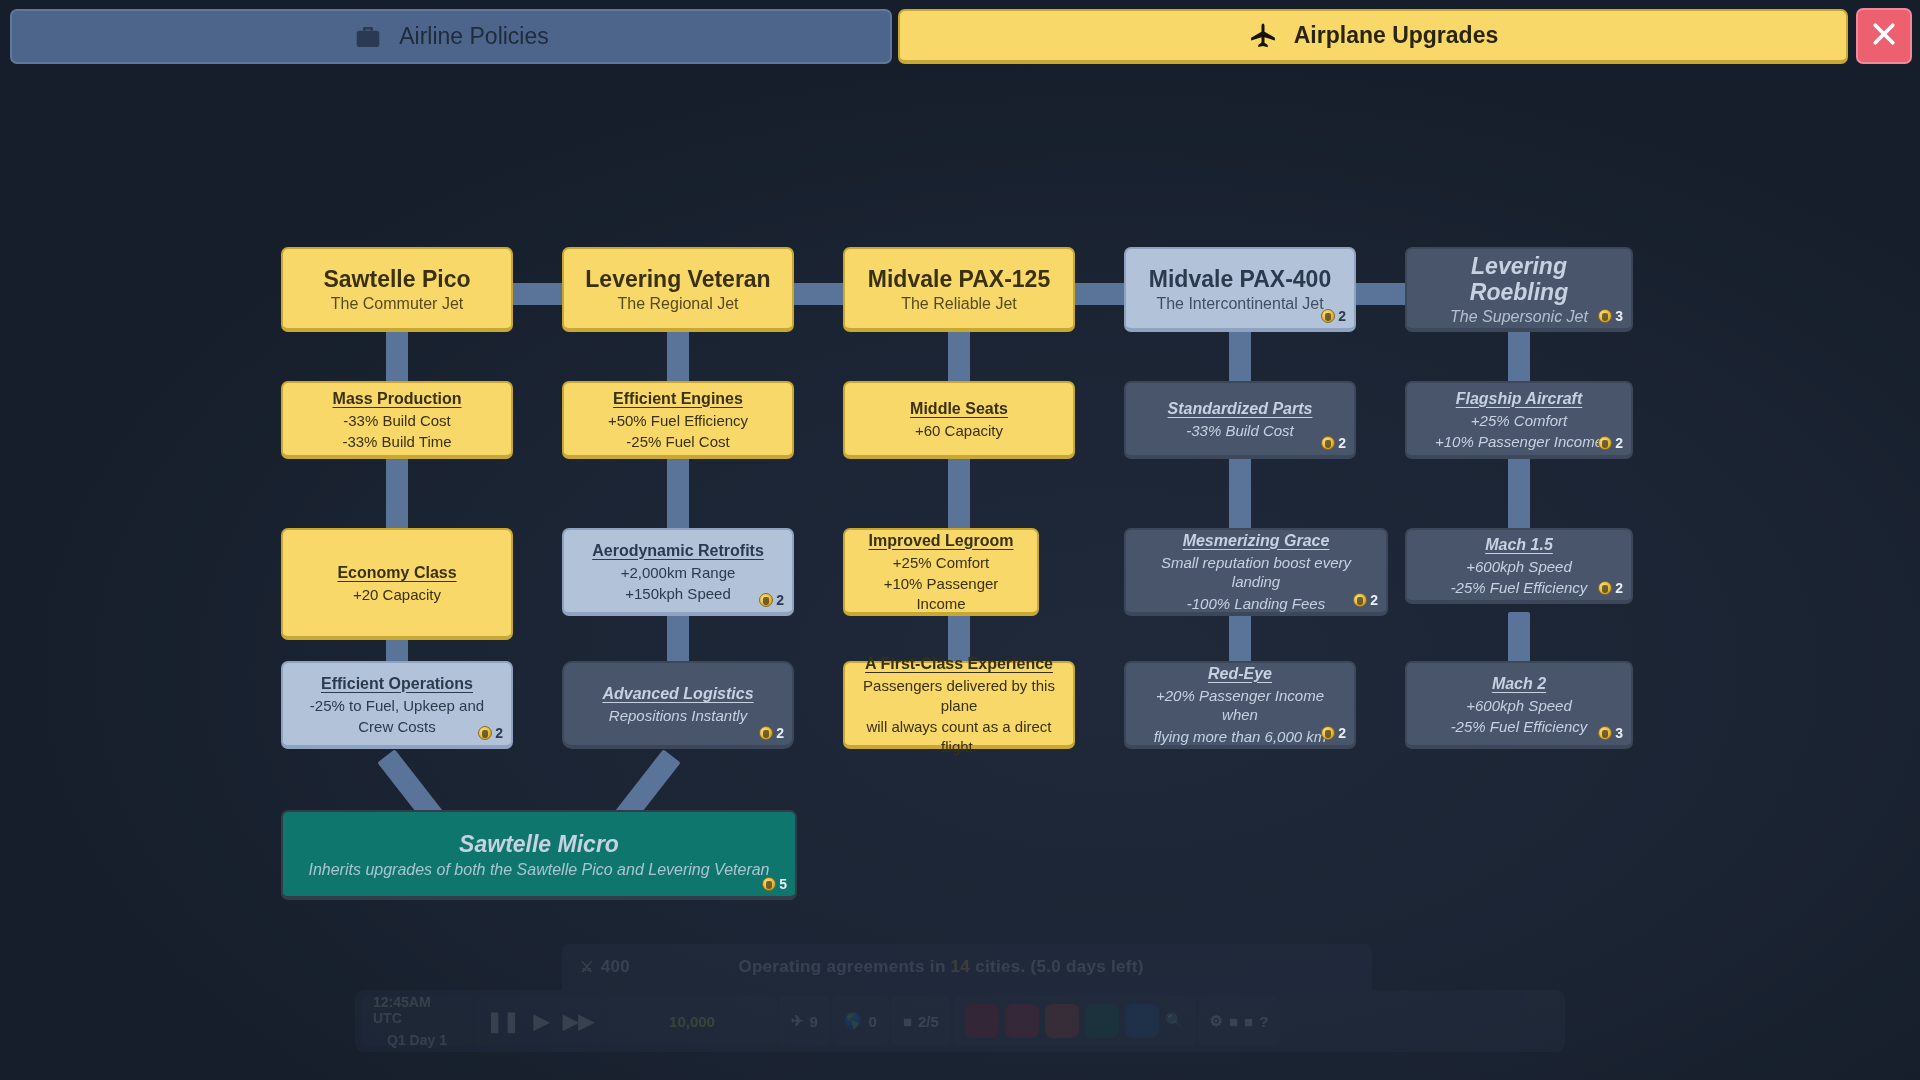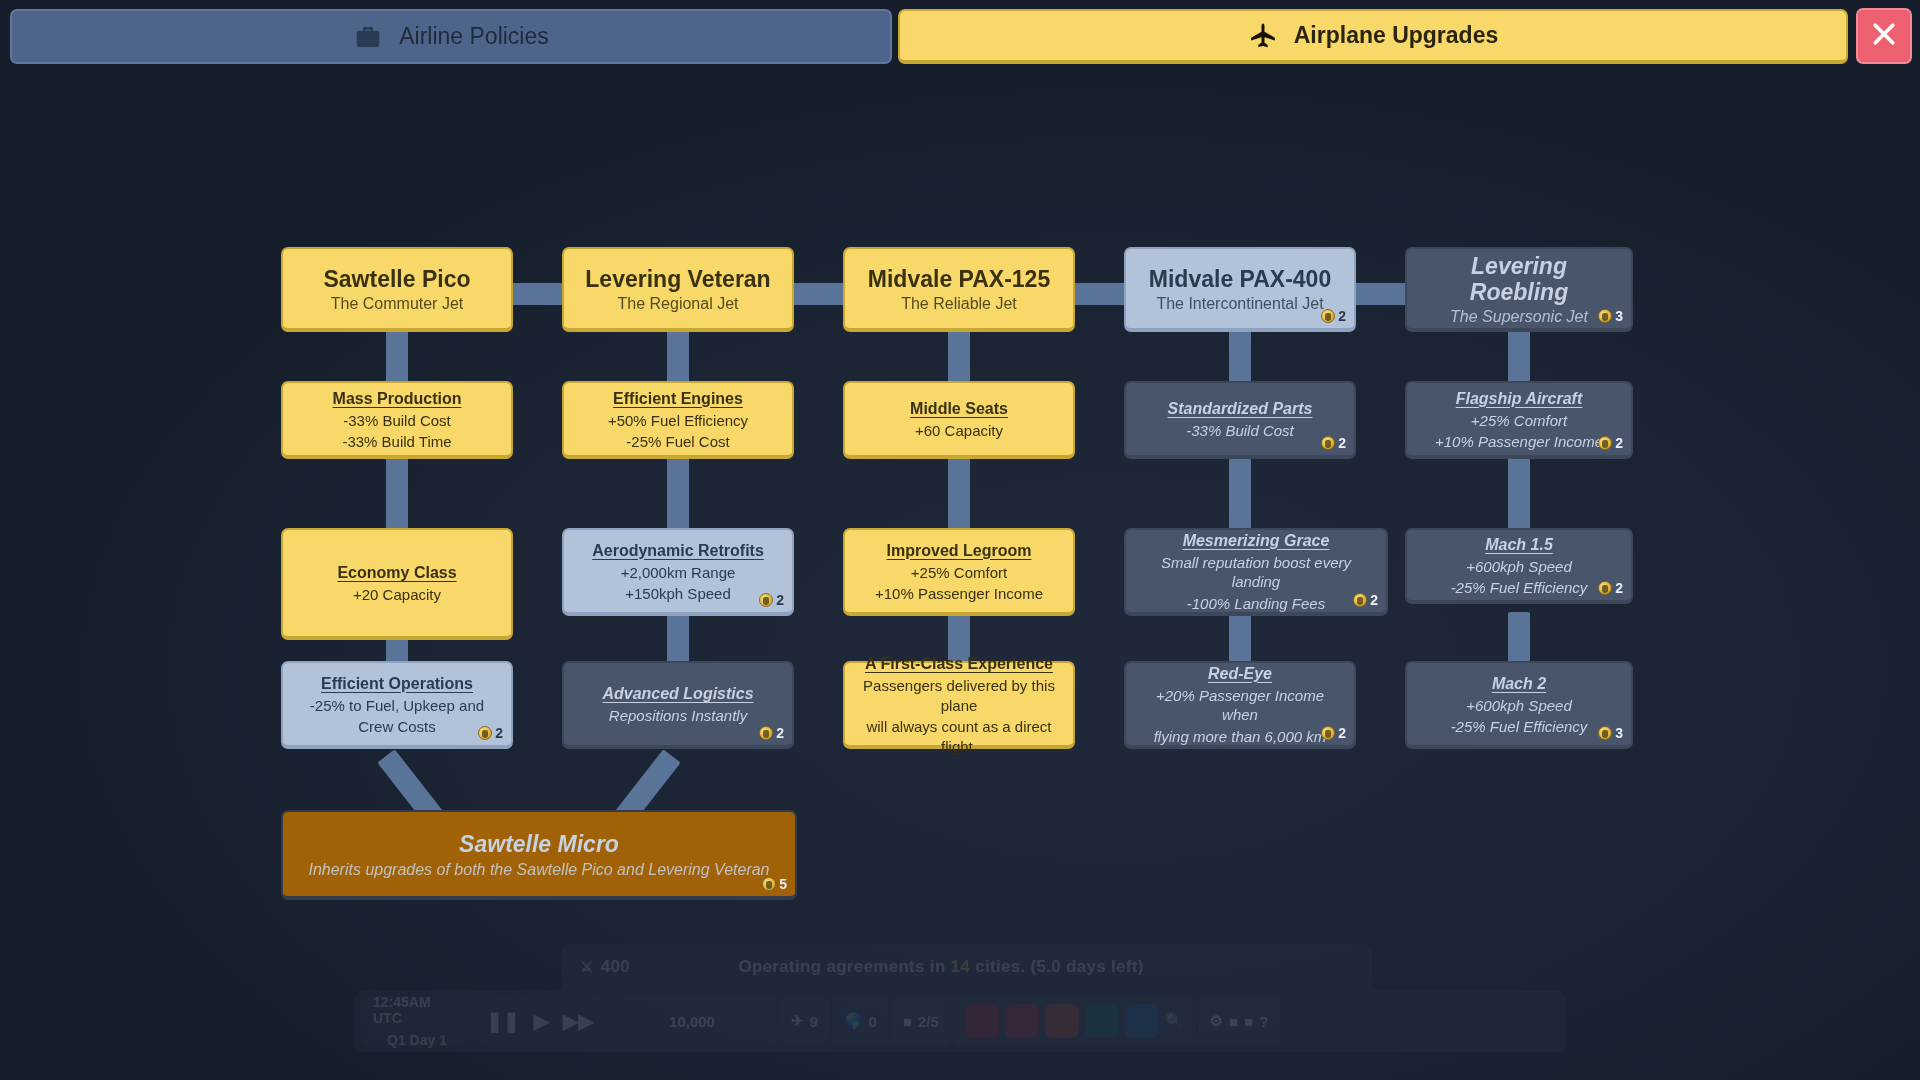--- a/index.html
+++ b/index.html
@@ -35,21 +35,21 @@
     display: flex; align-items: center; gap: 2px; padding: 0 6px;
   }
   .hud-seg {
     height: 50px; background: #3d4b64; border-radius: 7px;
     display: flex; align-items: center; justify-content: center;
     color: #d6dfeb; font-size: 15px; font-weight: bold; gap: 6px; padding: 0 12px;
   }
   .hud-clock { flex-direction: column; line-height: 1.15; font-size: 14px; width: 112px; }
   .hud-speed { width: 130px; gap: 14px; font-size: 20px; }
   .hud-graph { width: 170px; }
-  .hud-money { color: #e5e5e5; }
+  .hud-money { color: #bef264; }
   .chip {
     width: 34px; height: 34px; border-radius: 8px; display: inline-block;
   }
   .chip.c1{background:#a8344f;} .chip.c2{background:#b23b56;} .chip.c3{background:#c05a52;}
   .chip.c4{background:#1f7d72;} .chip.c5{background:#2f6bb5;}
 
   
   .tabs { position: absolute; left: 0; top: 0; width: 1920px; height: 72px; }
   .tab {
     position: absolute; top: 9px; height: 55px; border-radius: 7px;
@@ -78,21 +78,21 @@
 
   .card {
     position: absolute; border-radius: 7px; padding: 10px 12px 8px;
     display: flex; flex-direction: column; align-items: center; justify-content: center;
     text-align: center; cursor: pointer; user-select: none;
   }
   
   .t-gold  { background: #f7d868; border: 2px solid #c9a733; border-bottom-width: 4px; color: #3a3112; }
   .t-blue  { background: #b2c2d8; border: 2px solid #8fa3c0; border-bottom-width: 4px; color: #2c3a4e; }
   .t-lock  { background: #49556b; border: 2px solid #3c475a; border-bottom-width: 4px; color: #c6d2e2; }
-  .t-lock-dark { background: #a16207; border: 2px solid #333c4b; border-bottom-width: 4px; color: #c6d2e2; }
+  .t-lock-dark { background: #0f766e; border: 2px solid #333c4b; border-bottom-width: 4px; color: #c6d2e2; }
 
   .plane-name { font-size: 23px; font-weight: bold; line-height: 1.15; }
   .plane-sub  { font-size: 16px; margin-top: 3px; opacity: .85; }
   .t-lock .plane-name, .t-lock .plane-sub,
   .t-lock-dark .plane-name, .t-lock-dark .plane-sub { font-style: italic; }
 
   .up-title {
     font-size: 16px; font-weight: bold; text-decoration: underline;
     text-underline-offset: 3px; line-height: 1.25;
   }
@@ -260,37 +260,37 @@
       </div>
       <div class="card t-blue" style="left: 562px; top: 528px; width: 232px; height: 88px; position: absolute;">
         <div class="up-title">Aerodynamic Retrofits</div>
         <div class="up-line">+2,000km Range</div>
         <div class="up-line">+150kph Speed</div>
         <div class="cost">
           <span class="coin"></span>
           <span>2</span>
         </div>
       </div>
-      <div class="card t-lock" style="left: 562px; top: 661px; width: 232px; height: 88px; position: absolute;">
+      <div class="card t-lock" style="left: 562px; top: 661px; width: 232px; height: 88px; position: absolute; border-radius: 10px;">
         <div class="up-title">Advanced Logistics</div>
         <div class="up-line">Repositions Instantly</div>
         <div class="cost">
           <span class="coin"></span>
           <span>2</span>
         </div>
       </div>
       <div class="card t-gold" style="left: 843px; top: 247px; width: 232px; height: 85px; position: absolute;">
         <div class="plane-name">Midvale PAX-125</div>
         <div class="plane-sub">The Reliable Jet</div>
       </div>
       <div class="card t-gold" style="left: 843px; top: 381px; width: 232px; height: 78px; position: absolute;">
         <div class="up-title">Middle Seats</div>
         <div class="up-line">+60 Capacity</div>
       </div>
-      <div class="card t-gold" style="left: 843px; top: 528px; width: 232px; height: 88px; position: absolute;">
+      <div class="card t-gold" style="left: 843px; top: 528px; width: 196px; height: 88px; position: absolute;">
         <div class="up-title">Improved Legroom</div>
         <div class="up-line">+25% Comfort</div>
         <div class="up-line">+10% Passenger Income</div>
       </div>
       <div class="card t-gold" style="left: 843px; top: 661px; width: 232px; height: 88px; position: absolute;">
         <div class="up-title">A First-Class Experience</div>
         <div class="up-line">Passengers delivered by this plane</div>
         <div class="up-line">will always count as a direct flight.</div>
       </div>
       <div class="card t-blue" style="left: 1124px; top: 247px; width: 232px; height: 85px; position: absolute;">

